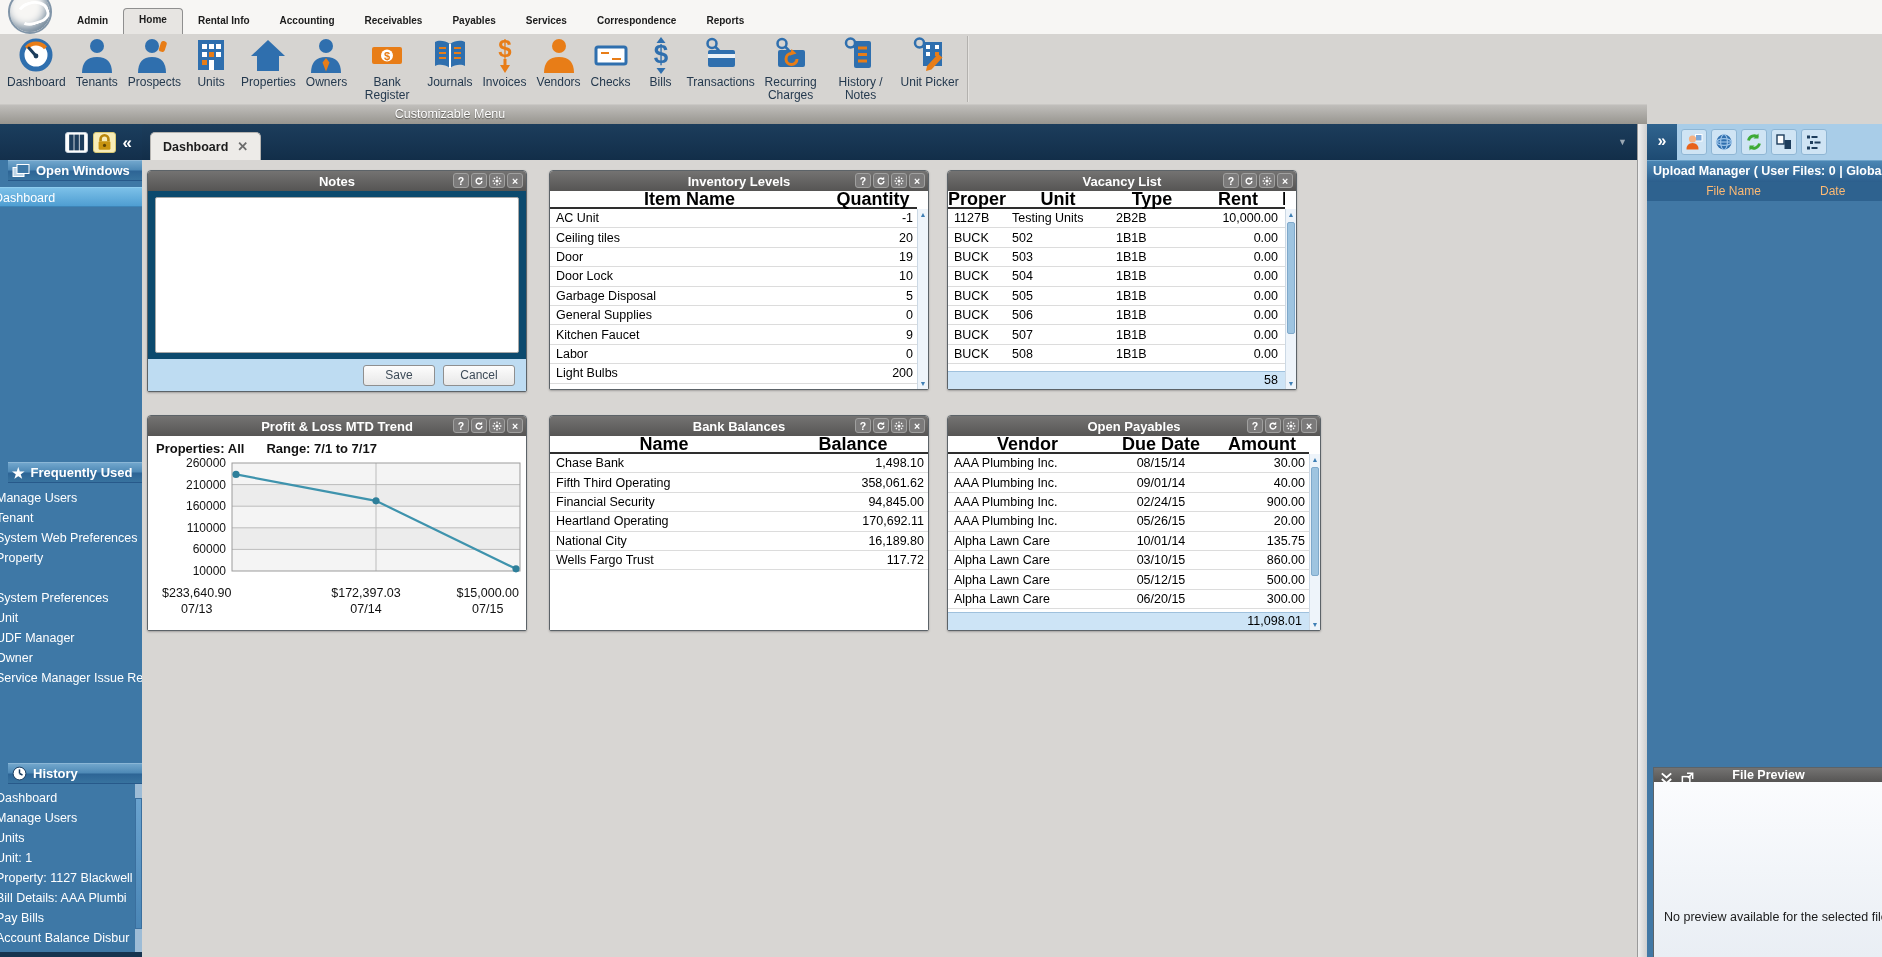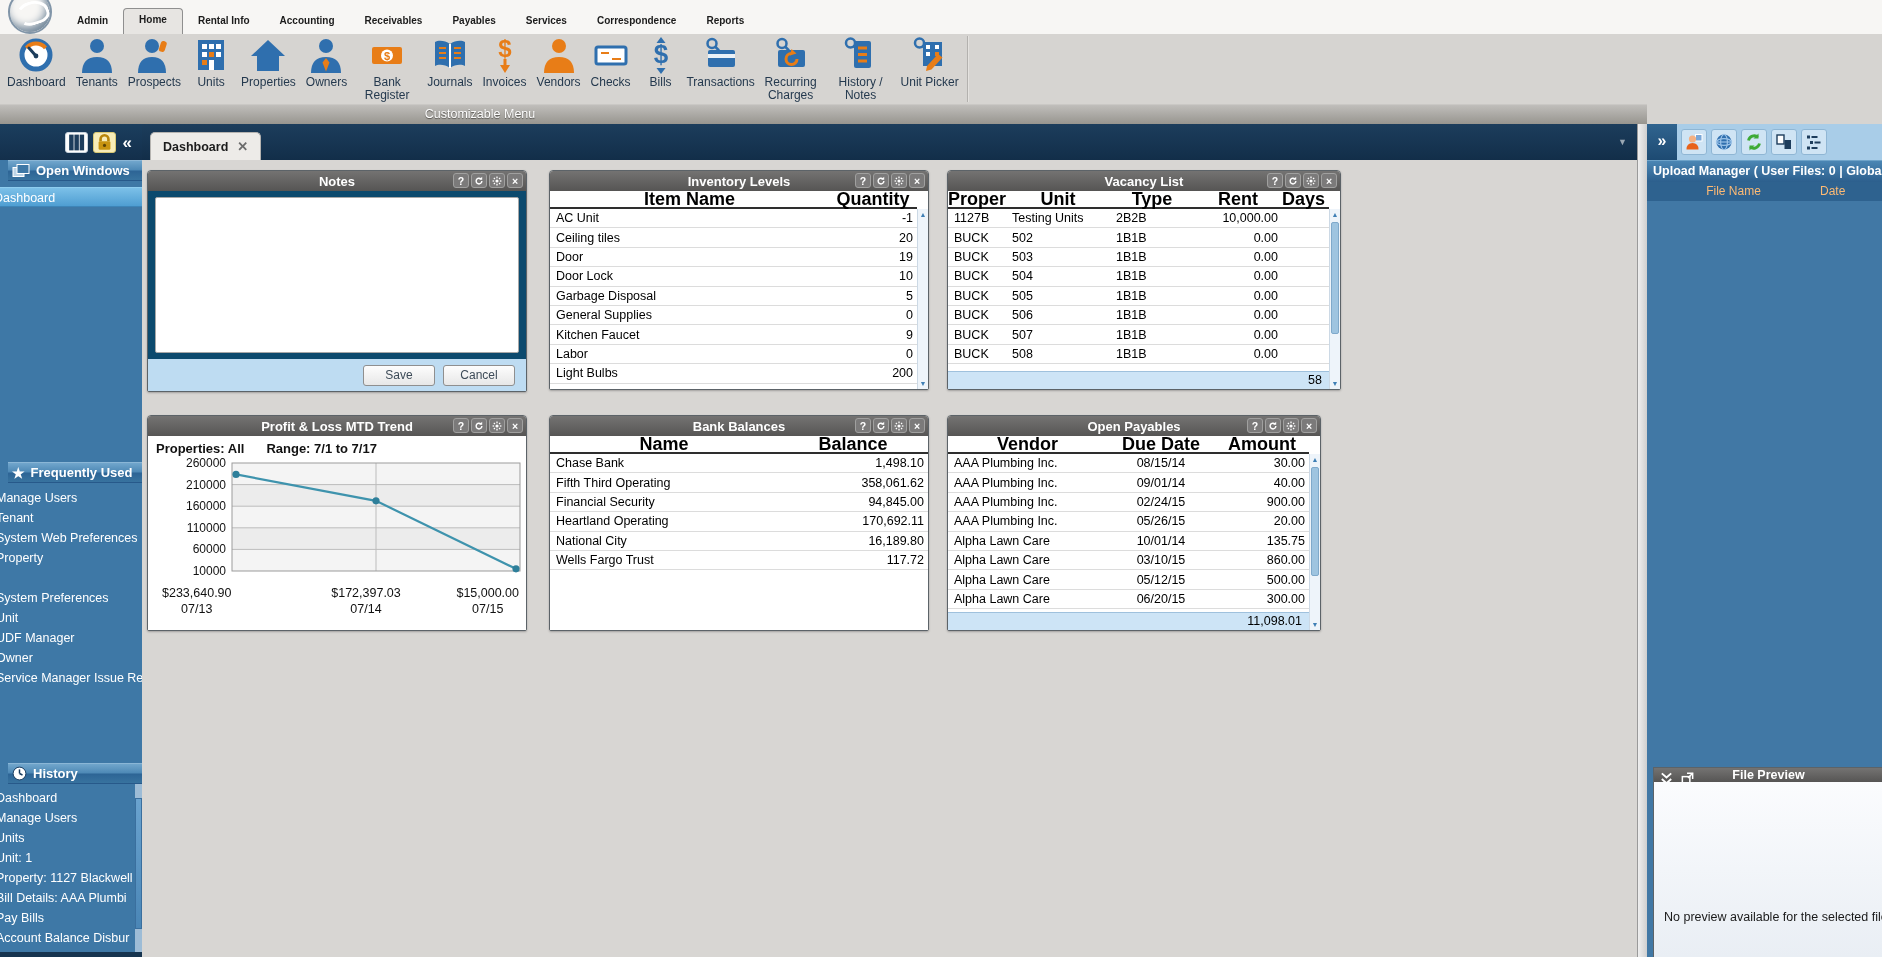--- a/index.html
+++ b/index.html
@@ -22,21 +22,21 @@
   
   .toolbar { position:absolute; left:0; top:34px; width:1882px; height:70px;
     background:#d6d4d1; display:flex; align-items:flex-start; padding-left:2px; }
   .tool-item { display:flex; flex-direction:column; align-items:center; padding:1px 5px 0; min-width:48px; max-width:70px; }
   .tool-item .ticon { width:40px; height:40px; }
   .tool-item .tlabel { font-size:12px; line-height:12.5px; text-align:center; color:#24394e; margin-top:1px; }
   .tool-sep { align-self:stretch; width:0; border-left:1px solid #b3b1ae; border-right:1px solid #e4e2df; margin:2px 3px; }
   .grouplabel { position:absolute; left:0; top:104px; width:1647px; height:20px;
     background:linear-gradient(#c0bebb,#97958f); border-top:1px solid #cac8c5; }
   .grouplabel > div { width:900px; text-align:center; font-size:12.5px; color:#fdfdfd;
-    line-height:19px; text-shadow:0 1px 1px #55534f;margin-left:30px; }
+    line-height:19px; text-shadow:0 1px 1px #55534f; }
 
   
   .mainrow { position:absolute; left:0; top:124px; width:1882px; height:833px; display:flex; }
 
   
   .sidebar { width:142px; background:#3e78a6; display:flex; flex-direction:column; overflow:hidden; position:relative; }
   .sidebar::after { content:""; position:absolute; left:0; bottom:0; width:100%; height:5px; background:#16344f; }
   .side-top { height:36px; background:linear-gradient(#1b3e5e,#132f4b); display:flex; align-items:center;
     justify-content:flex-end; gap:5px; padding-right:8px; flex:none; }
   .sq-btn { width:23px; height:21px; border-radius:3px; border:1px solid #c9d4de; background:#fdfdfd;
@@ -529,21 +529,21 @@
                 <span class="td left">Light Bulbs</span>
                 <span class="td right">200</span>
               </div>
             <div class="vscroll">
               <div class="vs-up">▲</div>
               <div class="vs-down">▼</div>
             </div>
           </div>
         </div>
 
-        <div class="widget" style="left:805px;top:10px;width:394px;height:220px;">
+        <div class="widget" style="left:805px;top:10px;width:350px;height:220px;">
           <div class="w-head">
             <span class="w-title">Vacancy List</span>
             <span class="w-btns">
                 <span class="w-btn">?</span>
                 <span class="w-btn">
                   <svg viewBox="0 0 14 14">
                     <path d="M11 7 a4 4 0 1 1 -1.2-2.8" stroke="#fff" stroke-width="2" fill="none"></path>
                     <path d="M11.5 1 v4.2 h-4.2 Z" fill="#fff"></path>
                   </svg>
                 </span>

